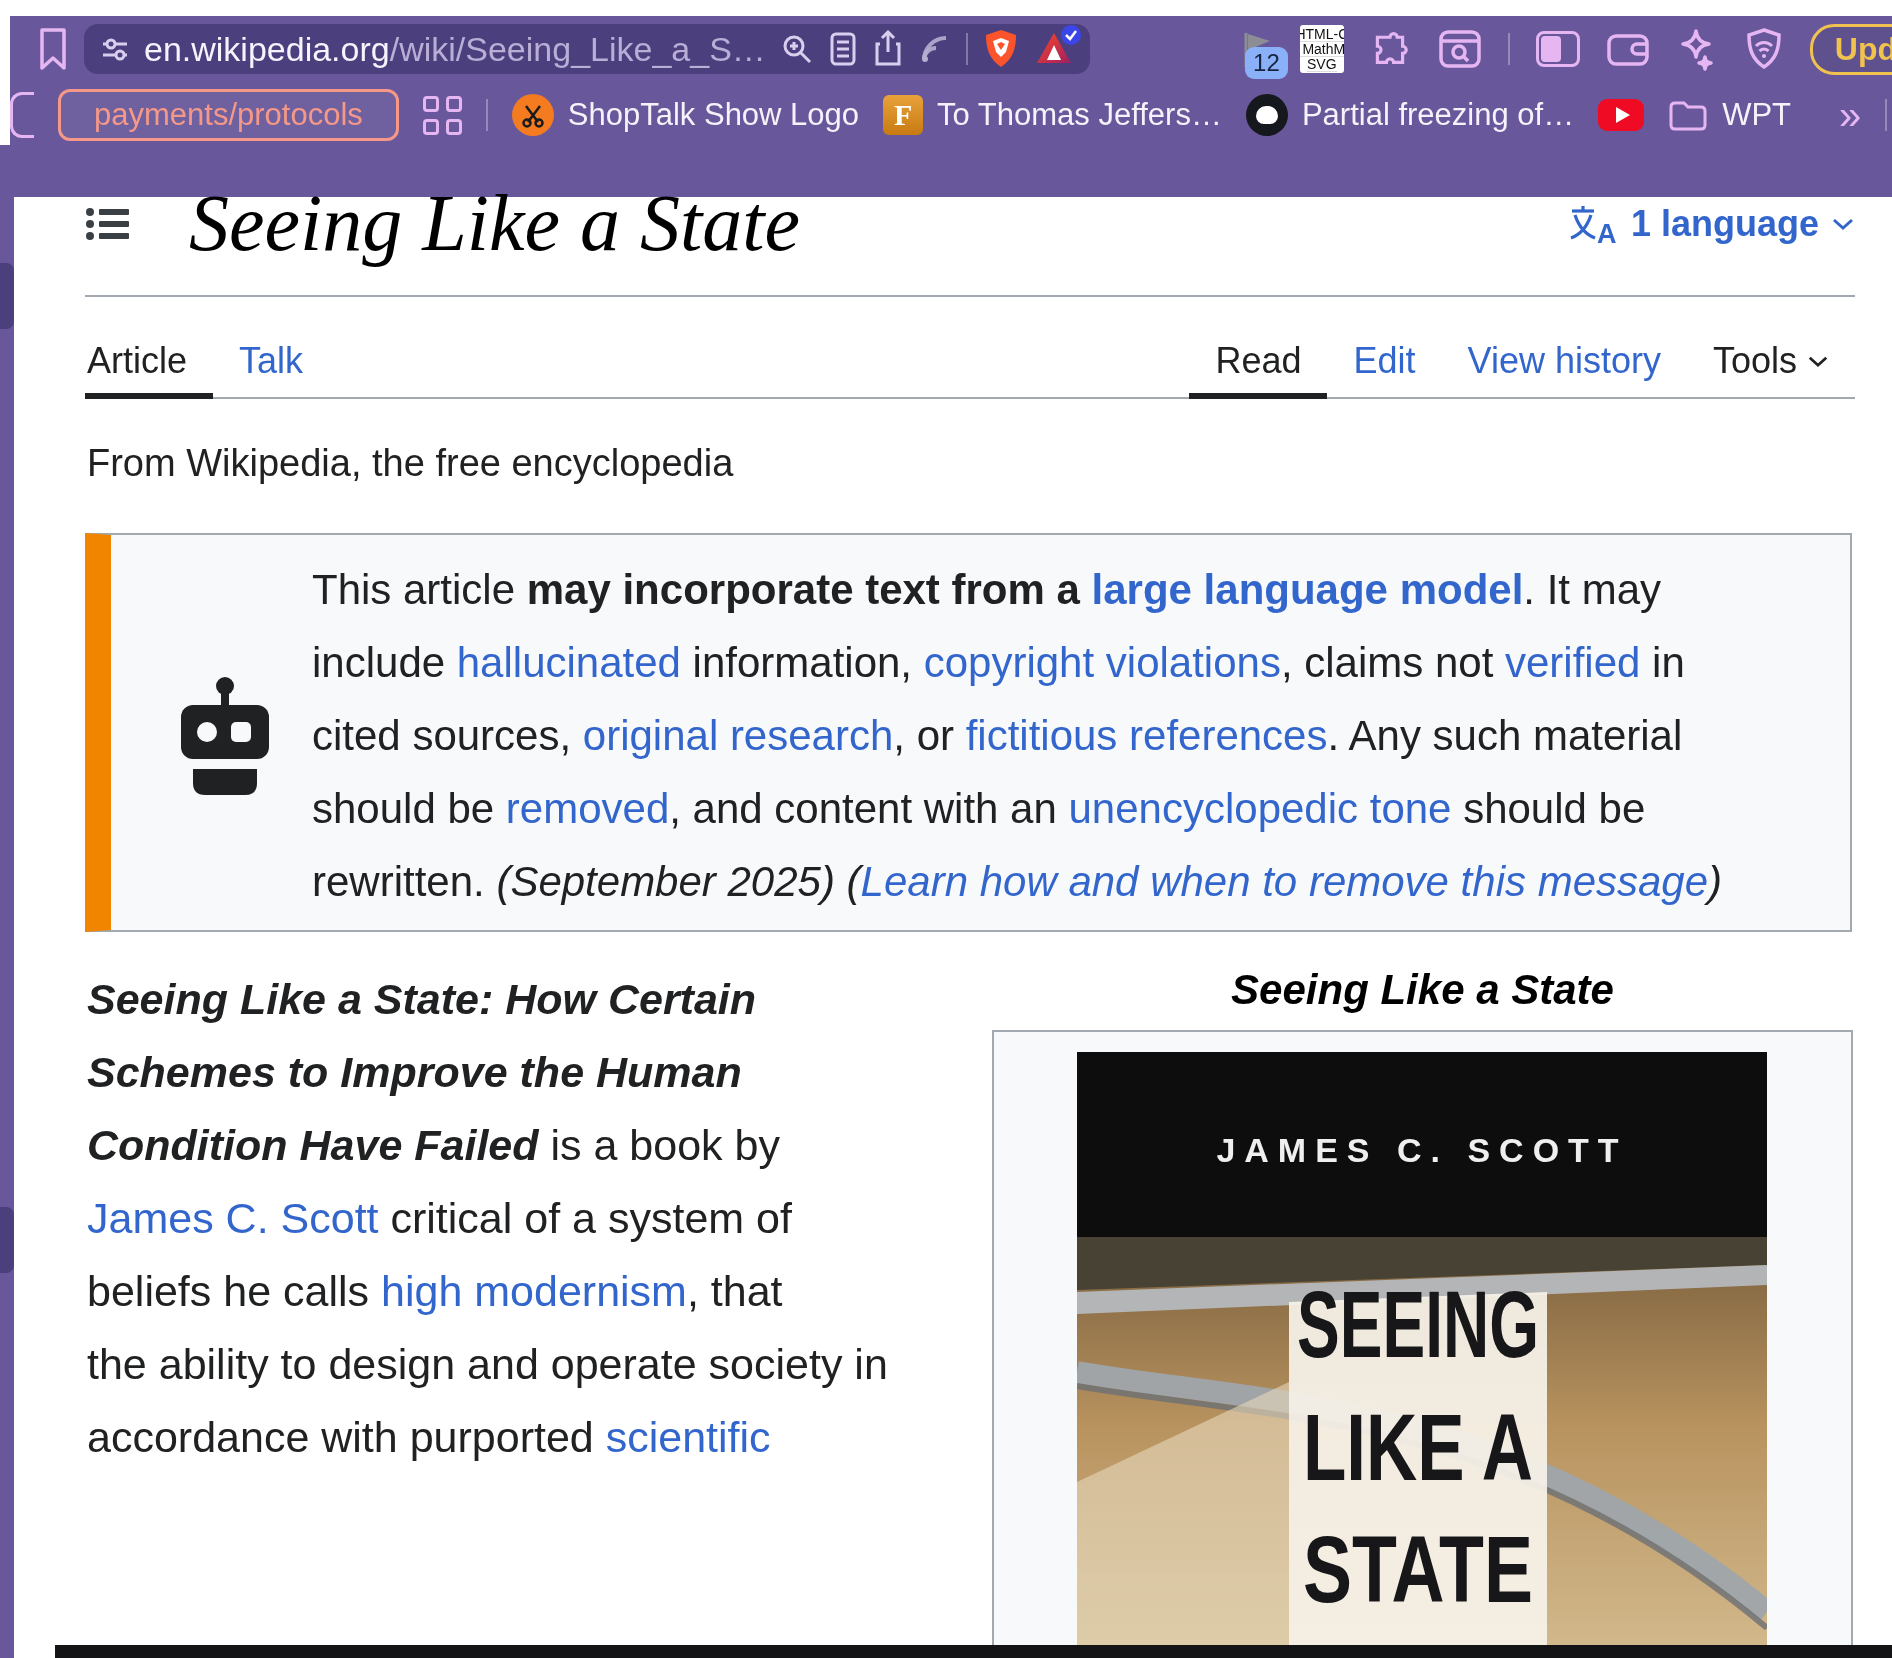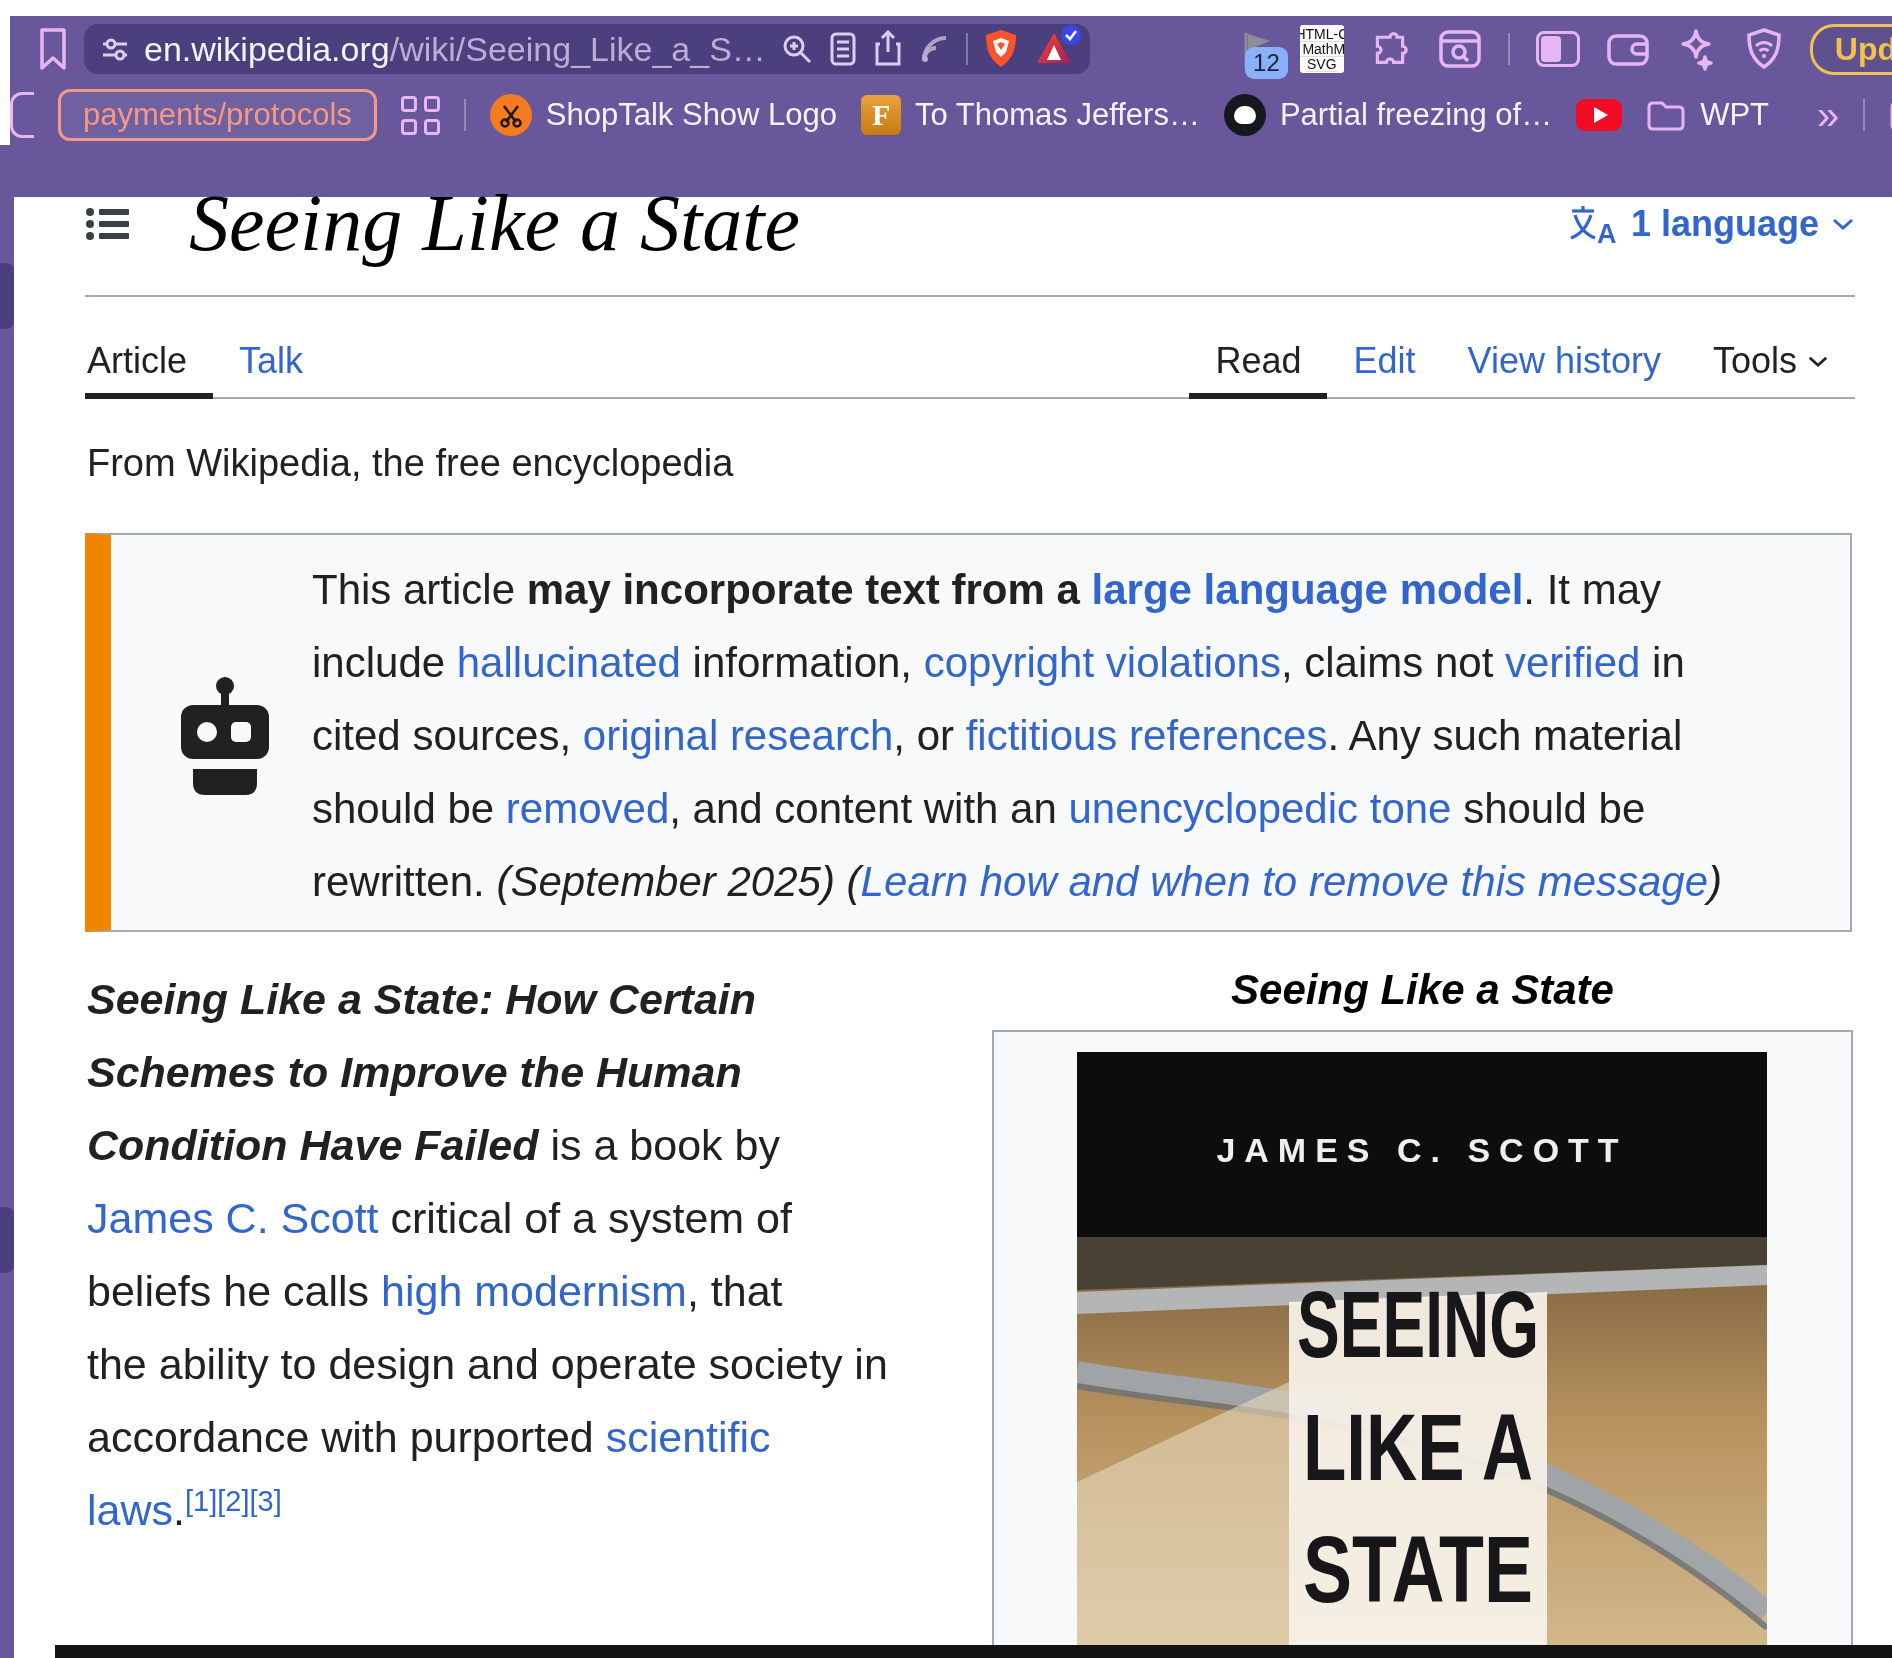--- a/index.html
+++ b/index.html
@@ -27,21 +27,21 @@
   .ext-box{width:44px;height:48px;background:#fff;border-radius:3px;overflow:hidden;padding:2px 2px;}
   .ext-box div{font-size:14px;line-height:14px;color:#111;white-space:nowrap;border-bottom:1px solid #ddd;}
   .sidebar-ic{width:44px;height:36px;border:3px solid var(--pink);border-radius:8px;position:relative;}
   .sidebar-ic::after{content:"";position:absolute;left:2px;top:2px;bottom:2px;width:20px;background:var(--pink);border-radius:4px;}
   .update-btn{border:3px solid var(--gold);color:var(--gold);font-size:32px;font-weight:600;border-radius:24px;
     padding:4px 22px;background:rgba(0,0,0,.08);white-space:nowrap;}
 
   
   .bmbar{position:absolute;top:66px;left:0;width:1892px;height:66px;display:flex;align-items:center;gap:24px;padding:0 18px 0 0;overflow:hidden;}
   .partial-pill{width:24px;height:46px;border:3px solid var(--pink);border-left:none;border-radius:0 12px 12px 0;transform:scaleX(-1);flex:0 0 auto;}
-  .tag-pill{border:3px solid #f59887;color:#f59887;font-size:31px;border-radius:12px;padding:5px 22px;background:rgba(255,255,255,.05);white-space:nowrap;}
+  .tag-pill{border:3px solid #f59887;color:#f59887;font-size:31px;border-radius:12px;padding:5px 33px;background:rgba(255,255,255,.05);white-space:nowrap;}
   .grid-ic{display:grid;grid-template-columns:16px 16px;grid-gap:7px;}
   .grid-ic i{width:16px;height:16px;border:3px solid var(--pink);border-radius:4px;display:block;}
   .bm-item{display:flex;align-items:center;gap:14px;color:#f5f2fa;font-size:31px;white-space:nowrap;}
   .circ-orange{width:42px;height:42px;border-radius:50%;background:#f47b20;display:flex;align-items:center;justify-content:center;}
   .f-badge{width:40px;height:40px;border-radius:6px;background:linear-gradient(#e9a23b,#c87a12);color:#fff;
     font-family:"Liberation Serif",serif;font-weight:bold;font-size:30px;display:flex;align-items:center;justify-content:center;}
   .gh-circ{width:42px;height:42px;border-radius:50%;background:#15181c;position:relative;}
   .gh-circ::after{content:"";position:absolute;left:10px;top:12px;width:22px;height:18px;background:#fff;border-radius:10px 10px 8px 8px;}
   .yt-ic{width:46px;height:32px;background:#f00b24;border-radius:9px;position:relative;}
   .yt-ic::after{content:"";position:absolute;left:18px;top:8px;border-left:14px solid #fff;border-top:8px solid transparent;border-bottom:8px solid transparent;}
@@ -371,21 +371,20 @@
 </div>
 
 <div class="lead">
     <div class="tl"><span class="seg-bi">Seeing Like a State: How Certain</span></div>
     <div class="tl"><span class="seg-bi">Schemes to Improve the Human</span></div>
     <div class="tl"><span class="seg-bi">Condition Have Failed</span><span class="seg-p"> is a book by</span></div>
     <div class="tl"><span class="seg-l">James C. Scott</span><span class="seg-p"> critical of a system of</span></div>
     <div class="tl"><span class="seg-p">beliefs he calls </span><span class="seg-l">high modernism</span><span class="seg-p">, that</span></div>
     <div class="tl"><span class="seg-p">the ability to design and operate society in</span></div>
     <div class="tl"><span class="seg-p">accordance with purported </span><span class="seg-l">scientific</span></div>
-    <div class="tl"><span class="seg-l">laws</span><span class="seg-p">.</span><span class="seg-sup">[1]</span><span class="seg-sup">[2]</span><span class="seg-sup">[3]</span></div>
   </div>
 
 <div class="infobox-caption">Seeing Like a State</div>
 
 <div class="infobox">
   <span class="cover">
     <svg width="690" height="606" viewBox="0 0 690 606">
       <defs>
         <linearGradient id="tan" x1="0" y1="0" x2="0" y2="1">
           <stop offset="0" stop-color="#7a5f3d"></stop>

